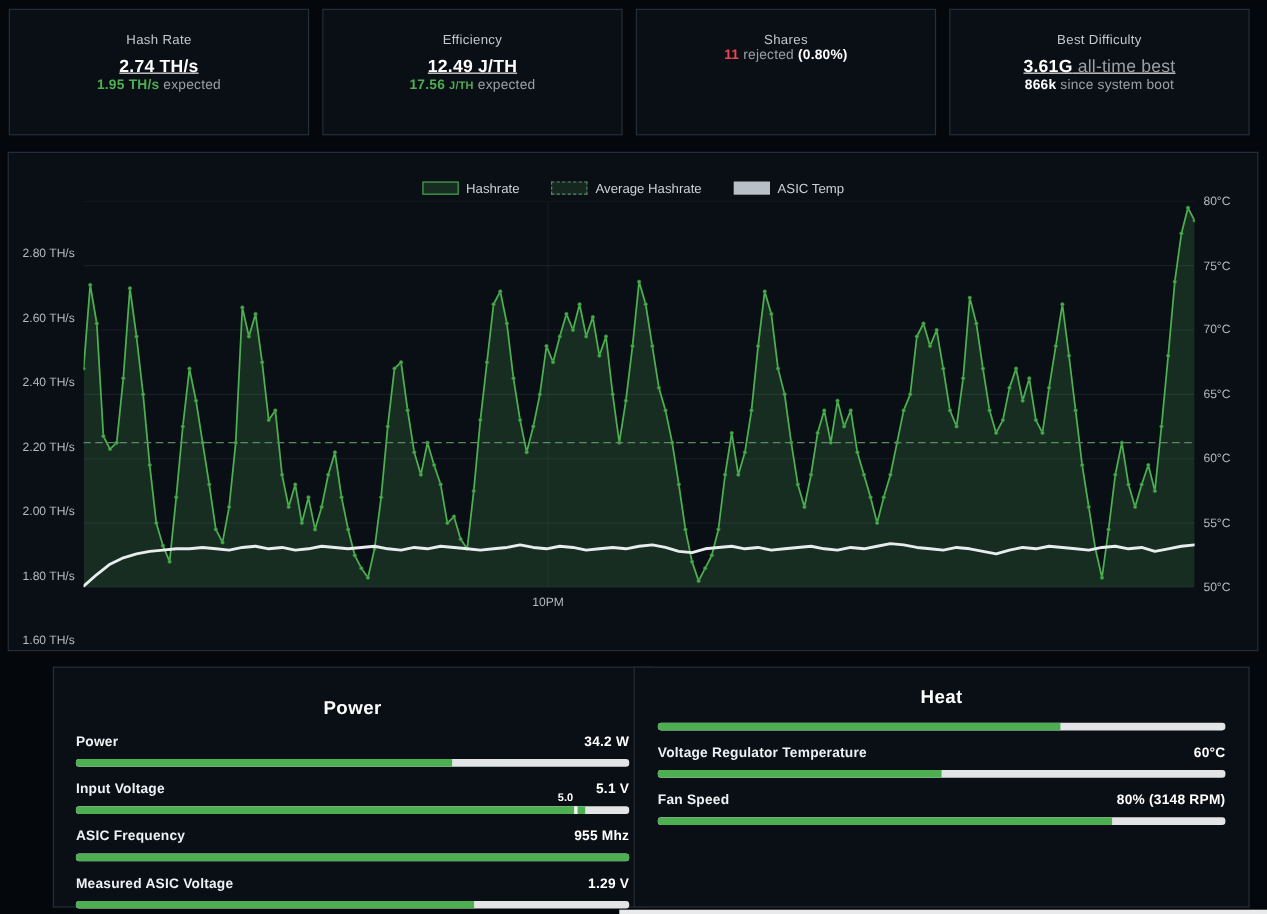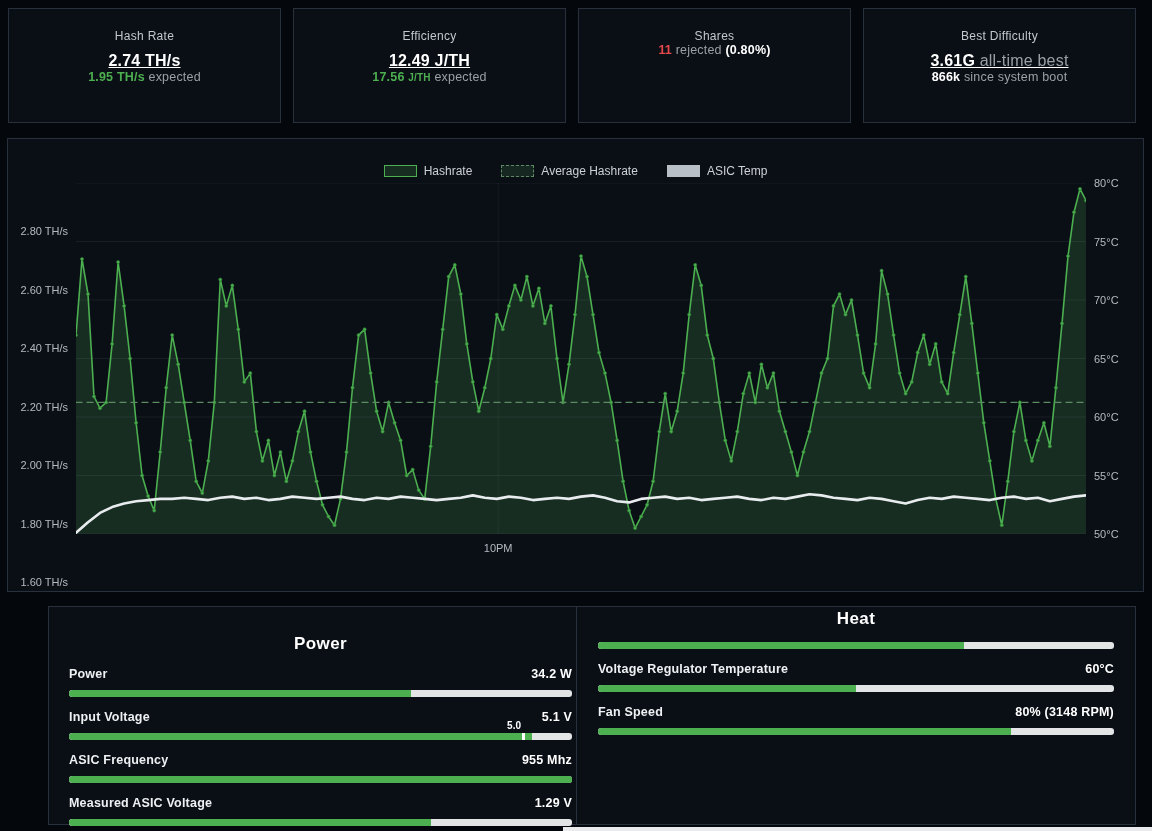--- a/index.html
+++ b/index.html
@@ -37,21 +37,21 @@
   #chart-svg{position:absolute;left:0;top:0;}
   .ytick{position:absolute;font-size:11px;color:#b4bac1;height:14px;line-height:14px;white-space:nowrap;}
   .ytick.left{right:0;text-align:right;}
   .ytick.right{left:0;text-align:left;}
   #yticks-left{position:absolute;left:0;top:52px;width:60px;height:351px;margin-top:40px;}
   #yticks-right{position:absolute;left:1086px;top:44px;width:46px;height:351px;}
   #xticks{position:absolute;left:68px;top:403px;width:1010px;height:14px;}
   .xtick{position:absolute;font-size:11px;color:#b4bac1;width:60px;margin-left:-30px;text-align:center;}
   
   #power-panel{left:8px;top:606px;width:545px;height:219px;padding:27px 20px;margin-left:40px;}
-  #heat-panel{left:576px;top:606px;width:560px;height:219px;padding:2px 21px;}
+  #heat-panel{left:576px;top:606px;width:560px;height:219px;padding:17px 21px;}
   .panel-title{text-align:center;font-size:17px;font-weight:700;letter-spacing:.4px;}
   .prow{margin-top:13px;}
   .prow-head{display:flex;justify-content:space-between;align-items:baseline;margin-bottom:9px;}
   .prow-label{font-size:12.5px;font-weight:600;color:#eef1f3;letter-spacing:.2px;}
   .prow-value{font-size:12.5px;font-weight:700;color:#fff;letter-spacing:.2px;}
   .bar-wrap{position:relative;height:7px;}
   .bar-track{position:absolute;inset:0;background:var(--trail);border-radius:3px;overflow:hidden;}
   .bar-fill{height:100%;background:var(--green);border-radius:3px 0 0 3px;}
   .bar-marker{position:absolute;top:0;width:3px;height:7px;background:#fff;z-index:2;}
   .bar-marker-label{position:absolute;top:-13px;font-size:10px;font-weight:700;color:#fff;transform:translateX(-105%);}

